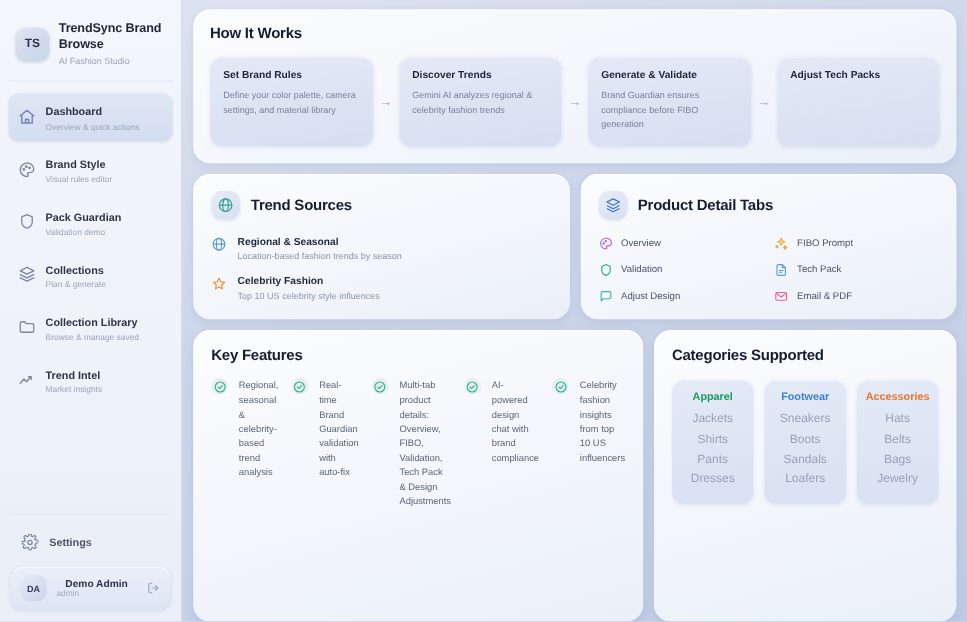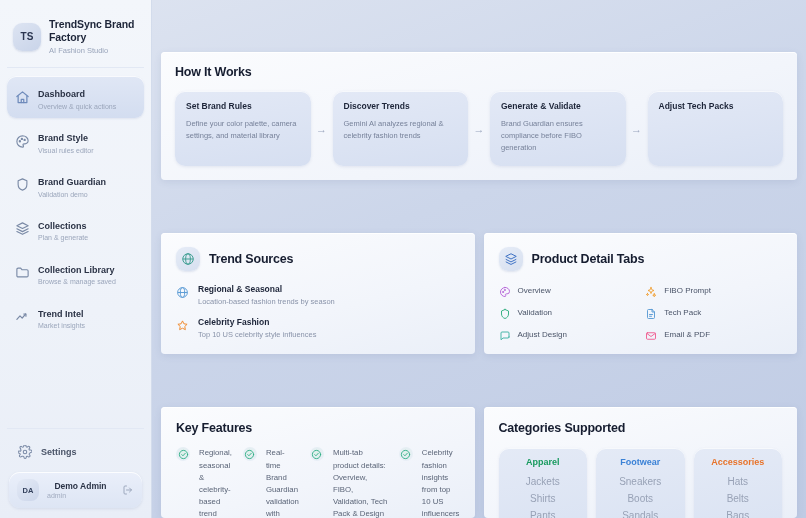--- a/index.html
+++ b/index.html
@@ -75,23 +75,22 @@
   }
   .user-meta { flex: 1; min-width: 0; }
   .user-name { font-size: 8.5px; font-weight: bold; color: #2b3346; line-height: 1.2; text-align: center; }
   .user-role { font-size: 7px; color: #a2acc0; margin-top: 1px; }
   .logout-ico { color: #9aa5bb; display:flex; }
 
   
   .main { flex: 1; padding: 8px 9px 0 9px; display: flex; flex-direction: column; gap: 9px; overflow: hidden; }
   .panel {
     background: linear-gradient(165deg,#fbfcfe 0%, #f2f5fb 60%, #eaeff8 100%);
-    border-radius: 4px;
+    border-radius: 14px;
     box-shadow: 0 2px 7px rgba(84,104,150,.13), inset 0 1px 0 rgba(255,255,255,.9);
-    margin-top: 44px;
   }
   .panel-title {
     font-size: 12.5px; font-weight: bold; color: #161d30; letter-spacing: -.2px;
   }
   .row { display: flex; gap: 9px; }
 
   
   .hiw { padding: 13px 14px 14px 14px; }
   .hiw-steps { display: flex; align-items: stretch; margin-top: 12px; }
   .step {
@@ -152,21 +151,21 @@
 </head>
 <body>
 
 <div id="app">
 
   <aside class="sidebar">
 
     <div class="brand">
       <div class="brand-avatar">TS</div>
       <div class="brand-text">
-        <div class="brand-title">TrendSync Brand Factory</div>
+        <div class="brand-title">TrendSync Brand Browse</div>
         <div class="brand-sub">AI Fashion Studio</div>
       </div>
     </div>
 
     <nav class="nav">
 
       <div class="nav-item active">
         <span class="nav-ico">
           <svg width="15" height="15" viewBox="0 0 24 24" fill="none" stroke="currentColor" stroke-width="2" stroke-linecap="round" stroke-linejoin="round">
               <path d="M3 10.5 12 3l9 7.5"></path>
@@ -195,21 +194,21 @@
         </span>
       </div>
 
       <div class="nav-item">
         <span class="nav-ico">
           <svg width="15" height="15" viewBox="0 0 24 24" fill="none" stroke="currentColor" stroke-width="1.8" stroke-linecap="round" stroke-linejoin="round">
               <path d="M12 3 5 6v6c0 4.5 3 7.8 7 9 4-1.2 7-4.5 7-9V6l-7-3Z"></path>
             </svg>
         </span>
         <span>
-          <span class="nav-label">Brand Guardian</span>
+          <span class="nav-label">Pack Guardian</span>
           <span class="nav-sub" style="display:block">Validation demo</span>
         </span>
       </div>
 
       <div class="nav-item">
         <span class="nav-ico">
           <svg width="15" height="15" viewBox="0 0 24 24" fill="none" stroke="currentColor" stroke-width="1.8" stroke-linecap="round" stroke-linejoin="round">
               <path d="m12 3 9 4.5-9 4.5-9-4.5L12 3Z"></path>
               <path d="m3 12.5 9 4.5 9-4.5"></path>
               <path d="m3 16.8 9 4.5 9-4.5"></path>
@@ -463,20 +462,29 @@
               <span class="feat-ico">
                 <svg width="11" height="11" viewBox="0 0 24 24" fill="none" stroke="#2fae87" stroke-width="2" stroke-linecap="round" stroke-linejoin="round">
                     <circle cx="12" cy="12" r="9"></circle>
                     <path d="m8.2 12.2 2.6 2.6 5-5.4"></path>
                   </svg>
               </span>
               <span class="feat-text">Multi-tab product details: Overview, FIBO, Validation, Tech Pack &amp; Design Adjustments</span>
             </div>
 
 
+            <div class="feat-item">
+              <span class="feat-ico">
+                <svg width="11" height="11" viewBox="0 0 24 24" fill="none" stroke="#2fae87" stroke-width="2" stroke-linecap="round" stroke-linejoin="round">
+                    <circle cx="12" cy="12" r="9"></circle>
+                    <path d="m8.2 12.2 2.6 2.6 5-5.4"></path>
+                  </svg>
+              </span>
+              <span class="feat-text">AI-powered design chat with brand compliance</span>
+            </div>
 
             <div class="feat-item">
               <span class="feat-ico">
                 <svg width="11" height="11" viewBox="0 0 24 24" fill="none" stroke="#2fae87" stroke-width="2" stroke-linecap="round" stroke-linejoin="round">
                     <circle cx="12" cy="12" r="9"></circle>
                     <path d="m8.2 12.2 2.6 2.6 5-5.4"></path>
                   </svg>
               </span>
               <span class="feat-text">Celebrity fashion insights from top 10 US influencers</span>
             </div>

